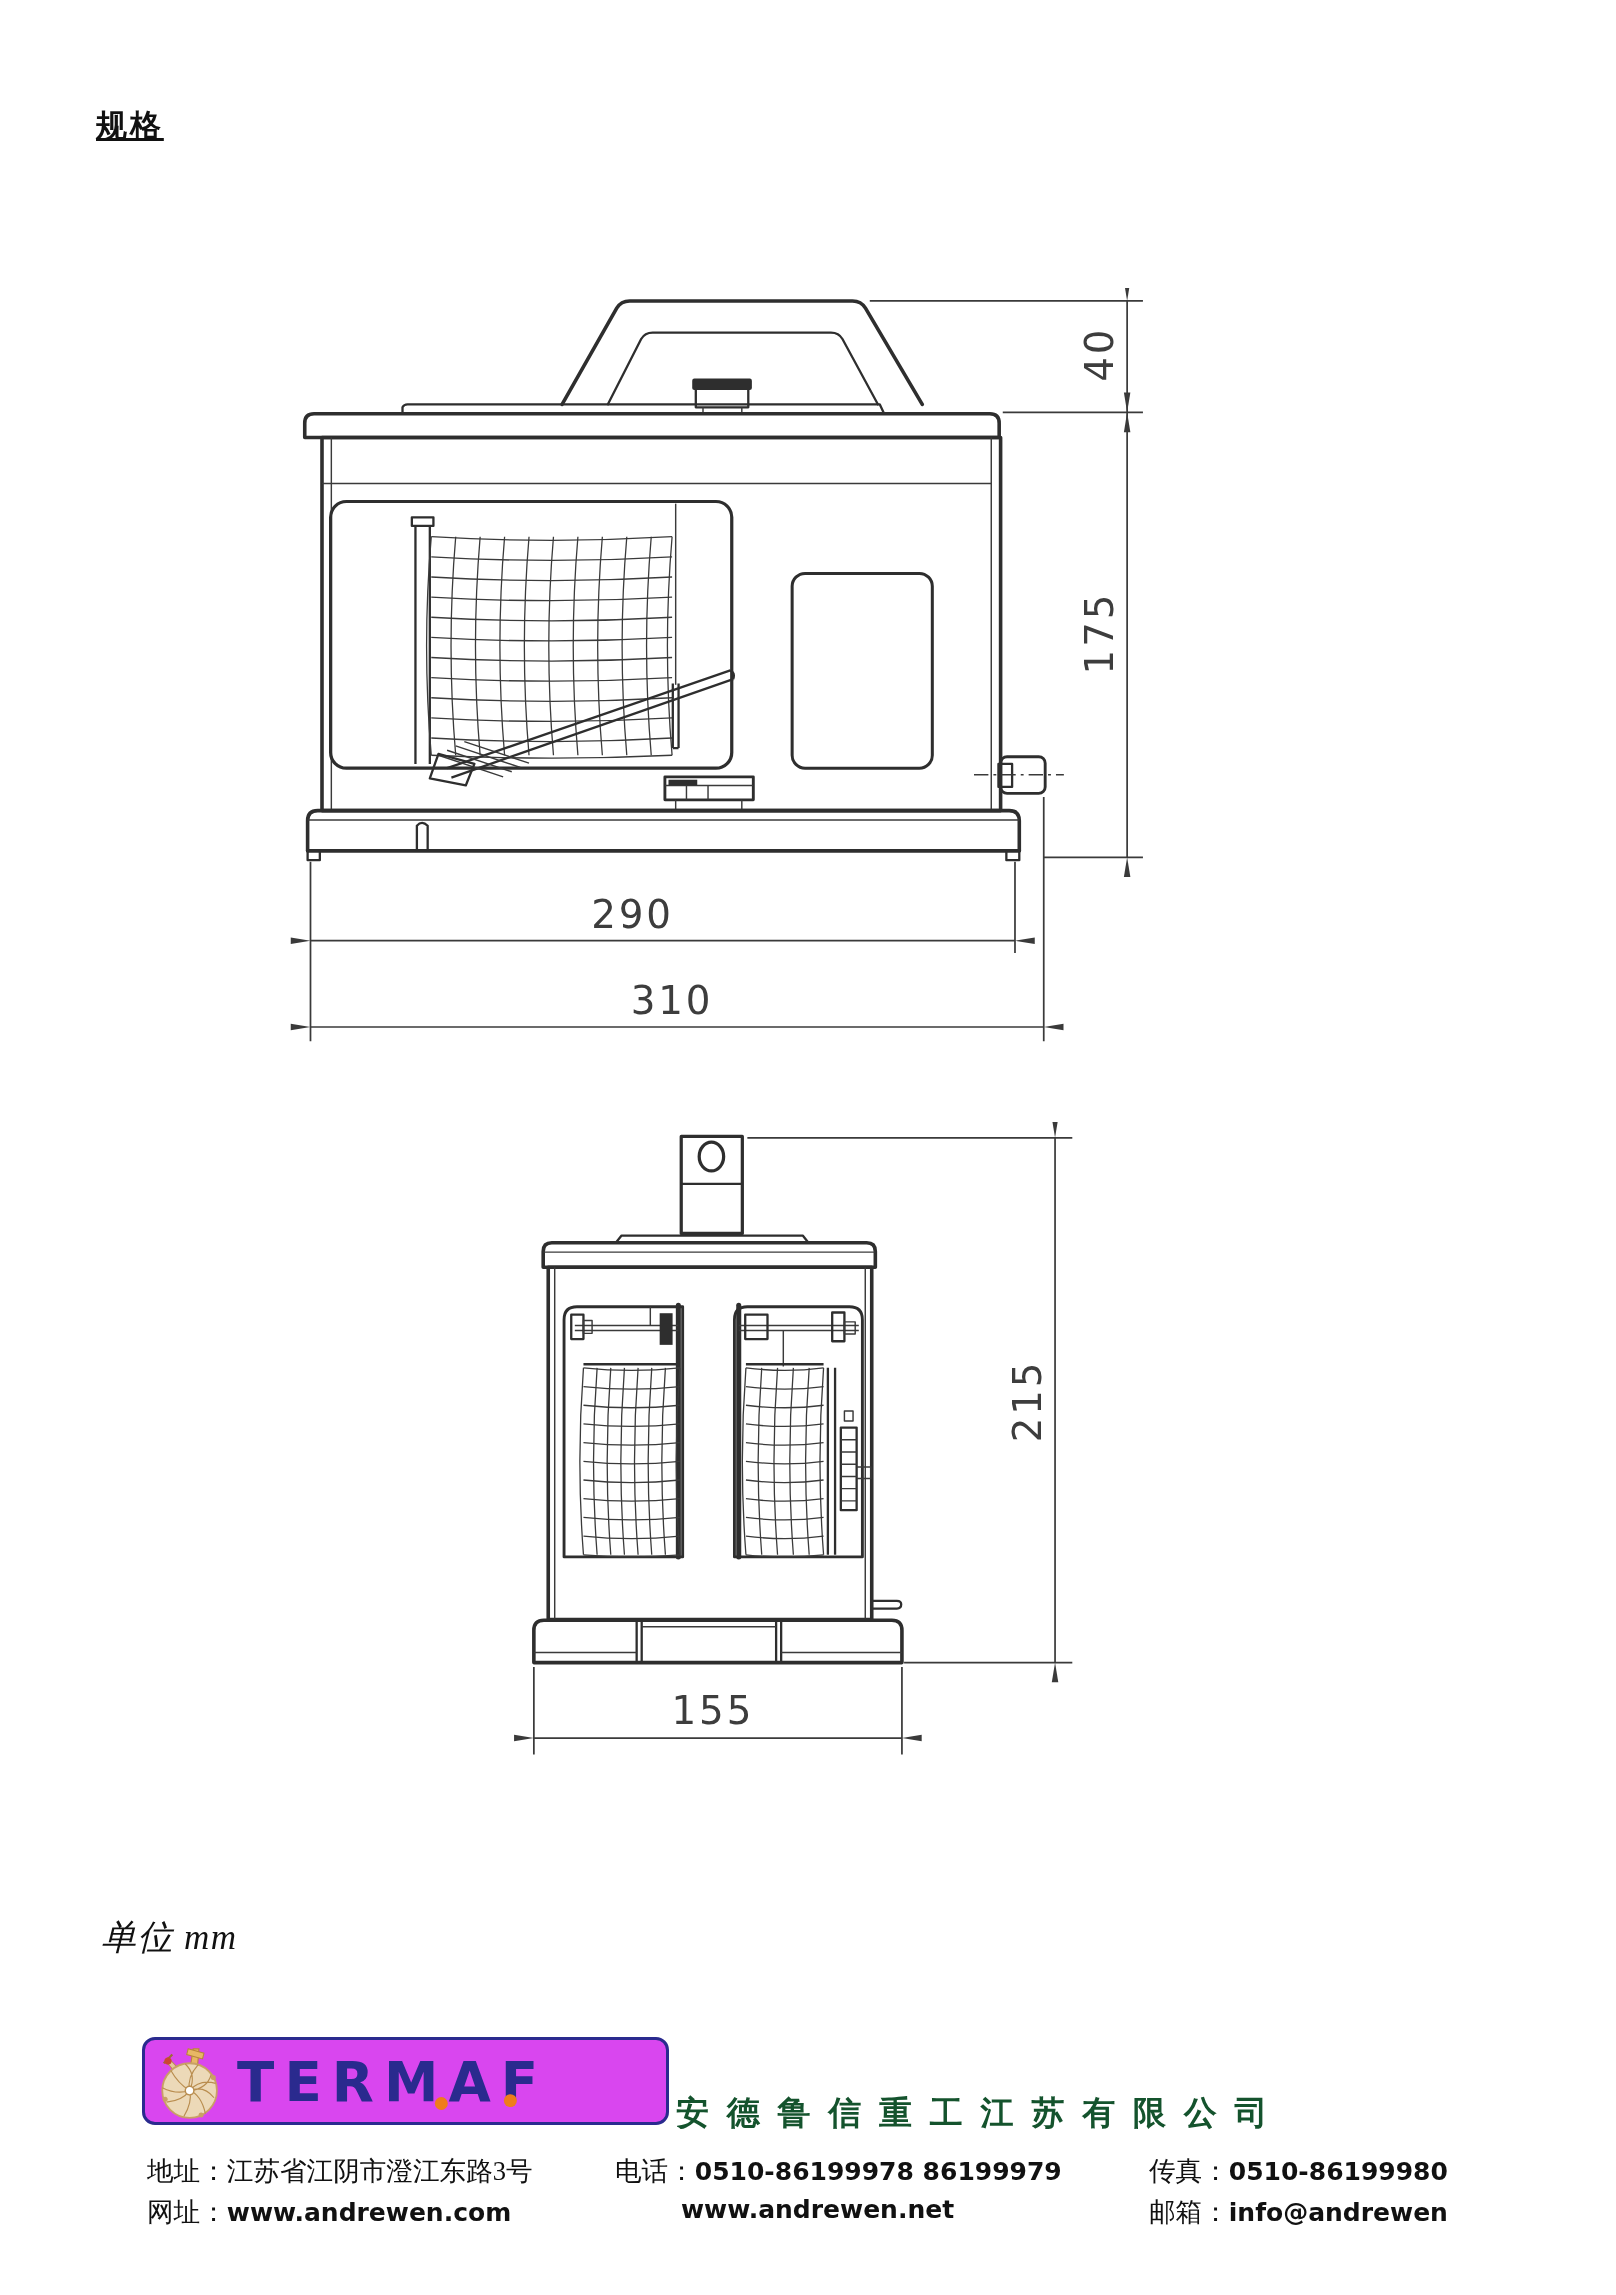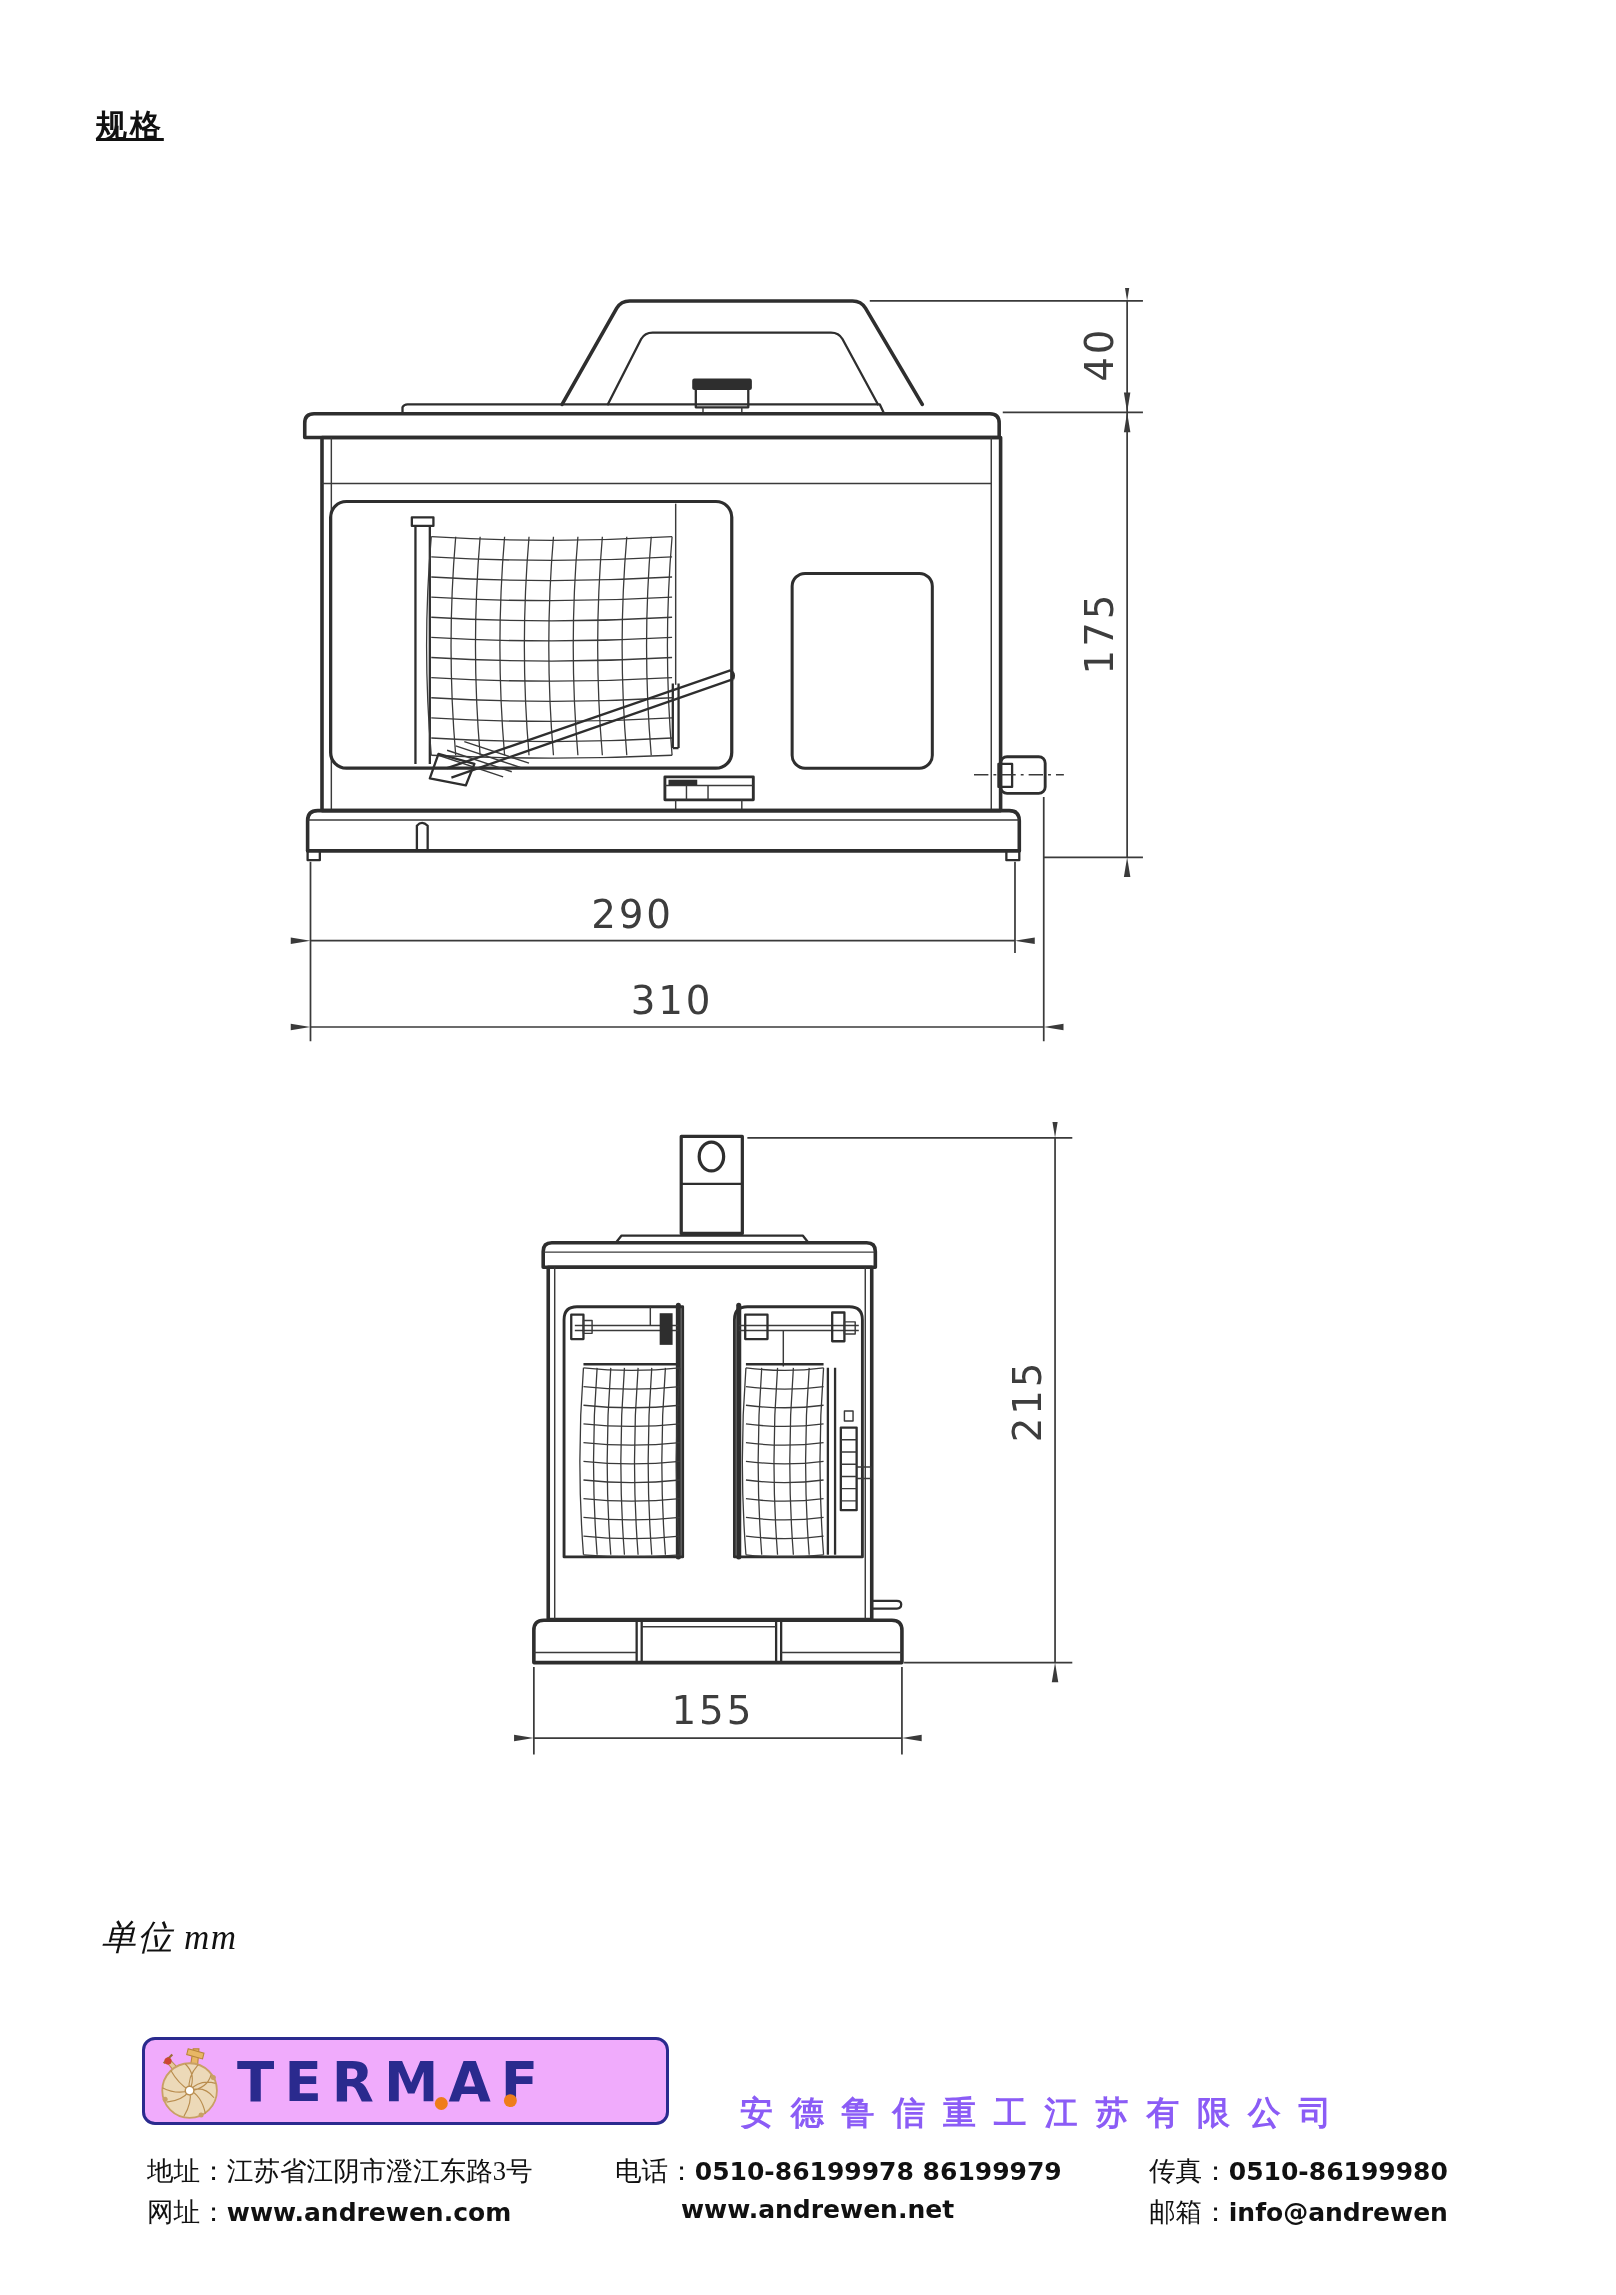--- a/index.html
+++ b/index.html
@@ -21,27 +21,27 @@
   .thin{fill:none;stroke:#3a3a3a;stroke-width:2;stroke-linejoin:round;}
   .grid{fill:none;stroke:#3a3a3a;stroke-width:1.8;}
   .dimline{fill:none;stroke:#3a3a3a;stroke-width:2.4;}
   .dimtext{
     font-family:"DejaVu Sans","Liberation Sans",sans-serif;
     font-size:54px;fill:#3d3d3d;letter-spacing:4px;
   }
   .dark{fill:#2e2e2e;stroke:none;}
   
   #logo-box{
-    left:142px;top:2037px;width:527px;height:88px;background:#f0abfc;
+    left:142px;top:2037px;width:527px;height:88px;background:#d946ef;
     border:3.6px solid #2a2a8e;border-radius:13px;box-sizing:border-box;
   }
   #company-name{
-    left:740px;top:2091px;width:647px;font-size:33px;font-weight:bold;
+    left:676px;top:2091px;width:647px;font-size:33px;font-weight:bold;
     font-family:"Liberation Sans","DejaVu Sans",sans-serif;
-    letter-spacing:4.3px;white-space:nowrap;color:#8b5cf6;
+    letter-spacing:4.3px;white-space:nowrap;color:#14532d;
   }
   .contact-line{font-size:26.6px;white-space:nowrap;}
   .contact-line .val{
     font-family:"DejaVu Sans","Liberation Sans",sans-serif;font-weight:bold;font-size:25px;
   }
   .contact-line .cval{font-family:"Liberation Serif","DejaVu Serif",serif;}
 </style>
 </head>
 <body>
 

